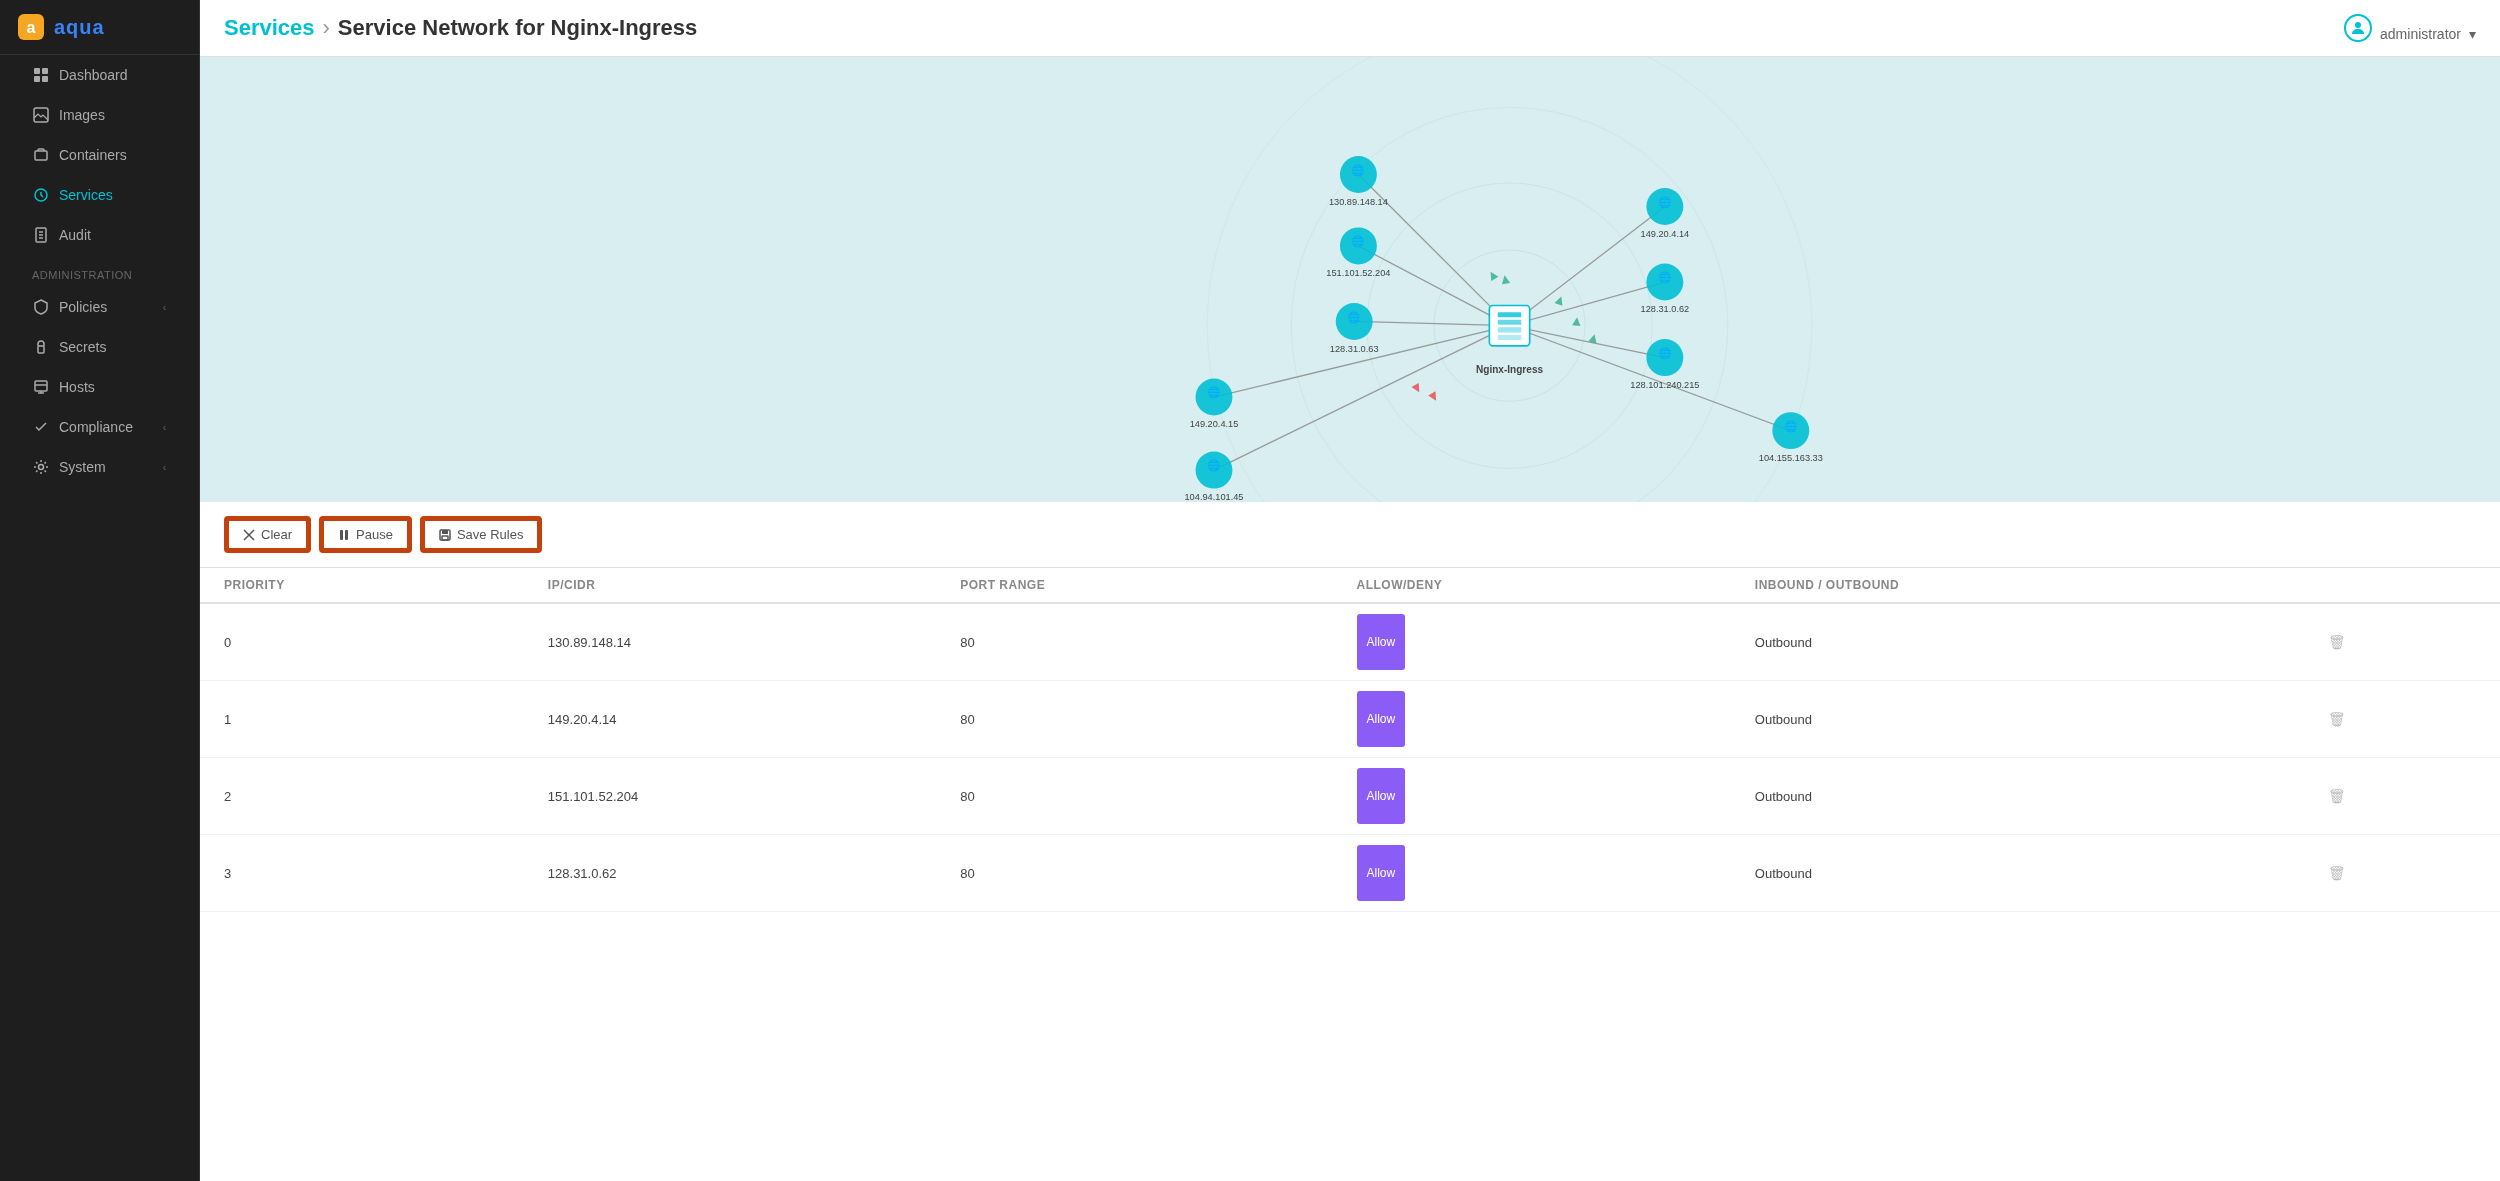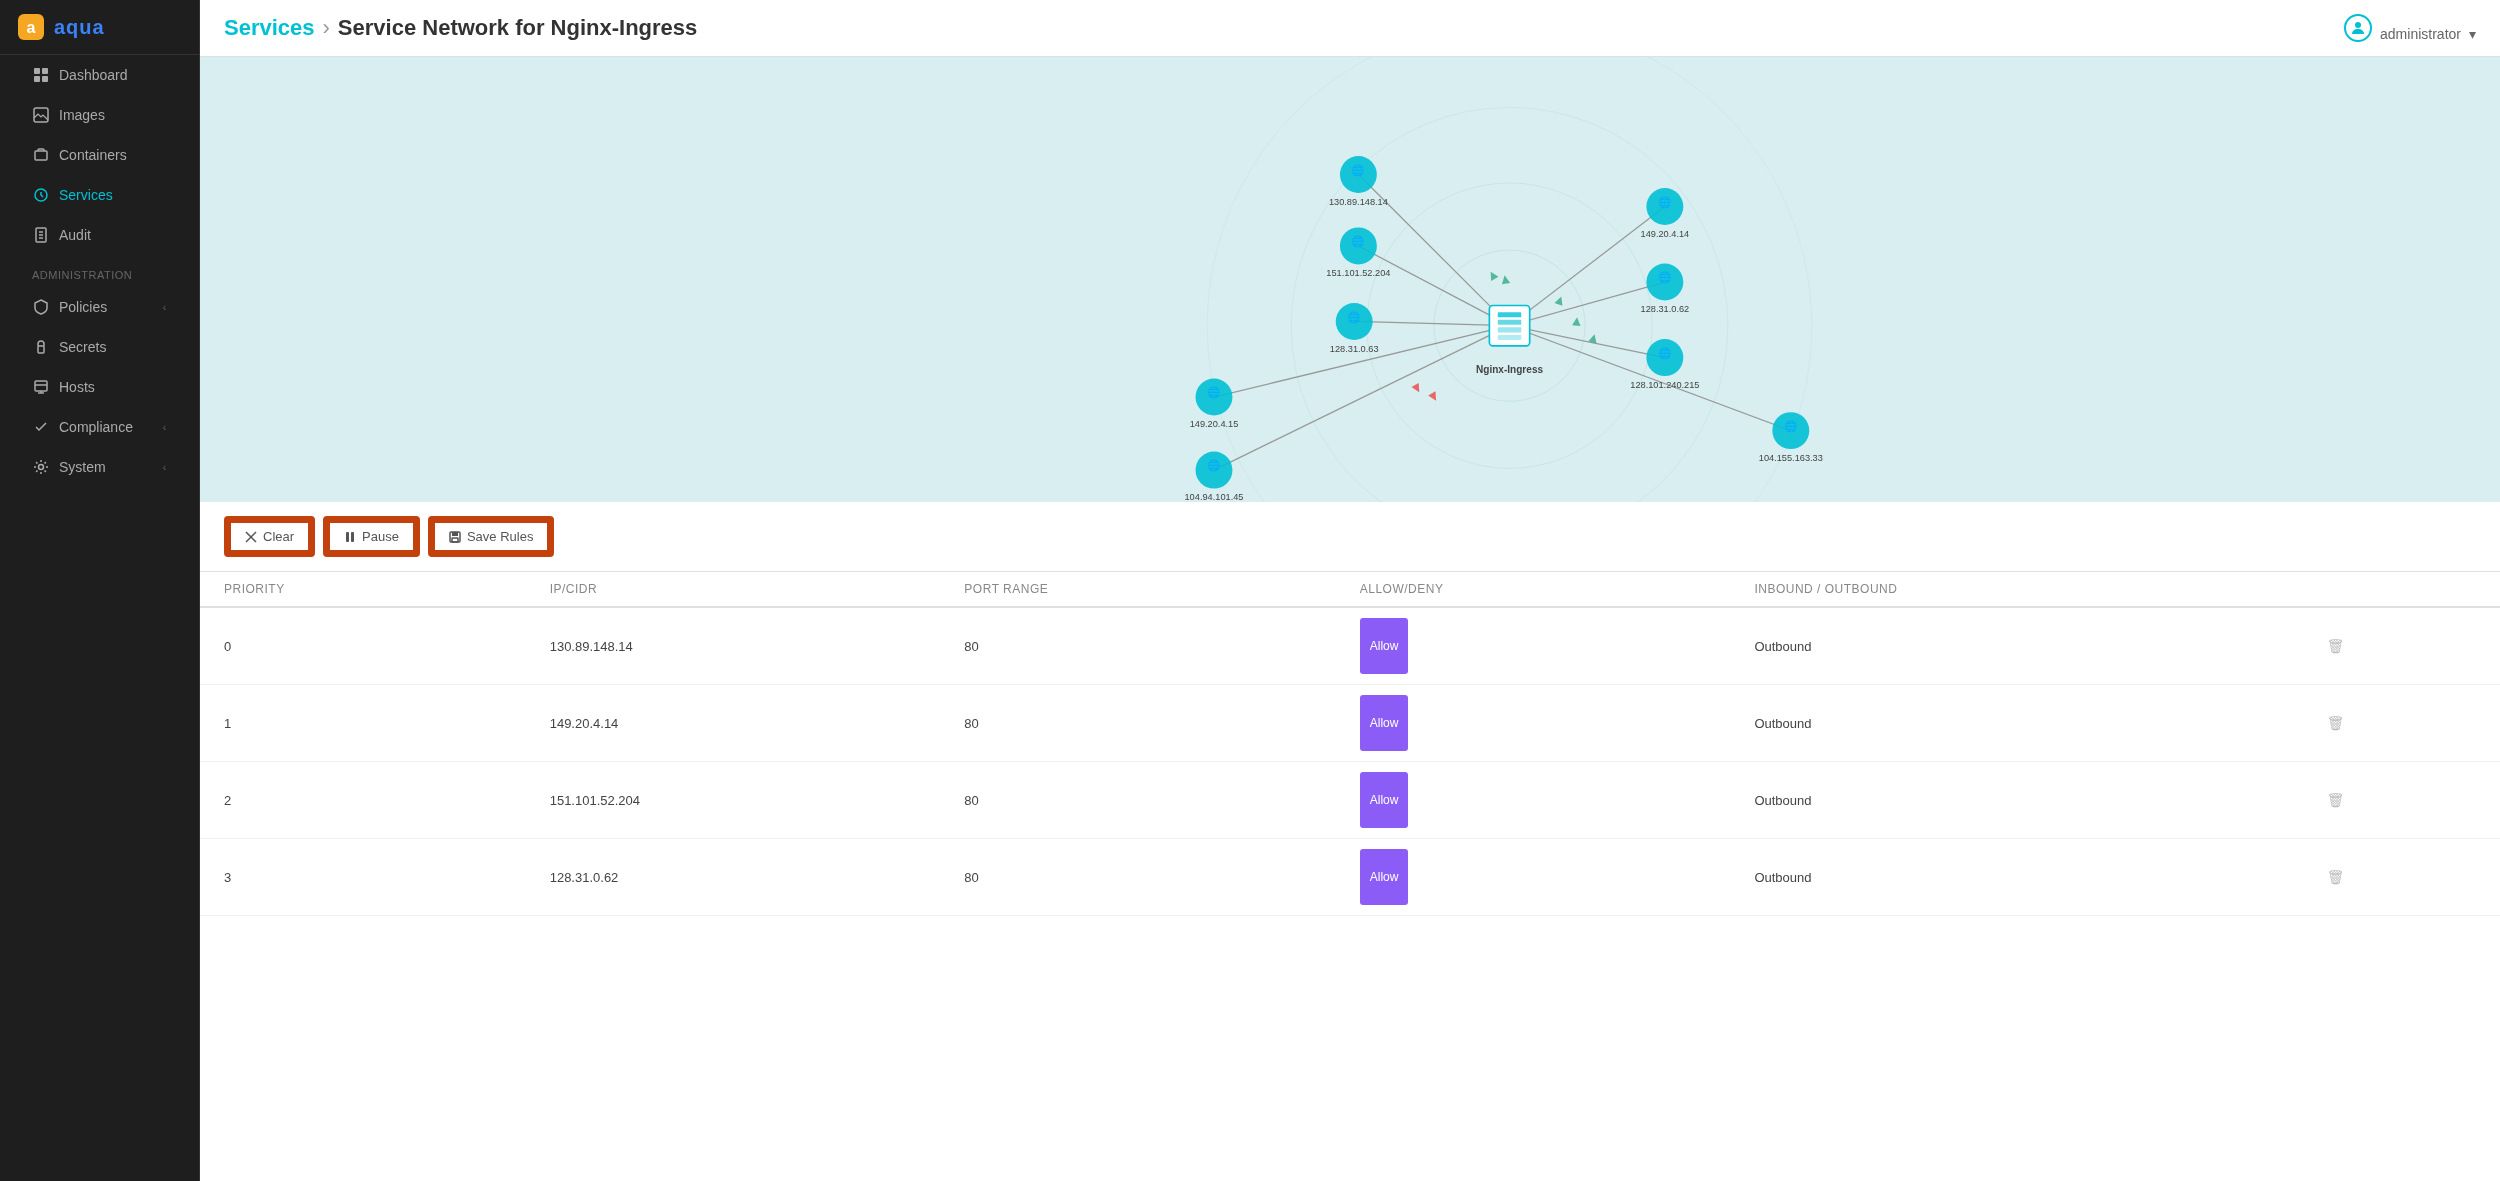--- a/index.html
+++ b/index.html
@@ -133,40 +133,40 @@
       padding: 14px 24px;
       display: flex;
       gap: 8px;
       border-bottom: 1px solid #e0e0e0;
     }
     .toolbar-btn {
       display: flex;
       align-items: center;
       gap: 6px;
       padding: 6px 14px;
-      border: 7px solid #c2410c;
+      border: 5px solid #c2410c;
       background: #fff;
       border-radius: 4px;
       font-size: 13px;
       color: #555;
       cursor: pointer;
     }
 
     
     #rules-table {
       width: 100%;
       border-collapse: collapse;
       font-size: 13px;
     }
     #rules-table th {
       text-align: left;
       padding: 10px 24px;
       background: #fff;
       color: #888;
-      font-weight: 400;
+      font-weight: 700;
       font-size: 12px;
       text-transform: uppercase;
       letter-spacing: 0.5px;
       border-bottom: 2px solid #e0e0e0;
     }
     #rules-table td {
       padding: 10px 24px;
       border-bottom: 1px solid #f0f0f0;
       color: #444;
     }

